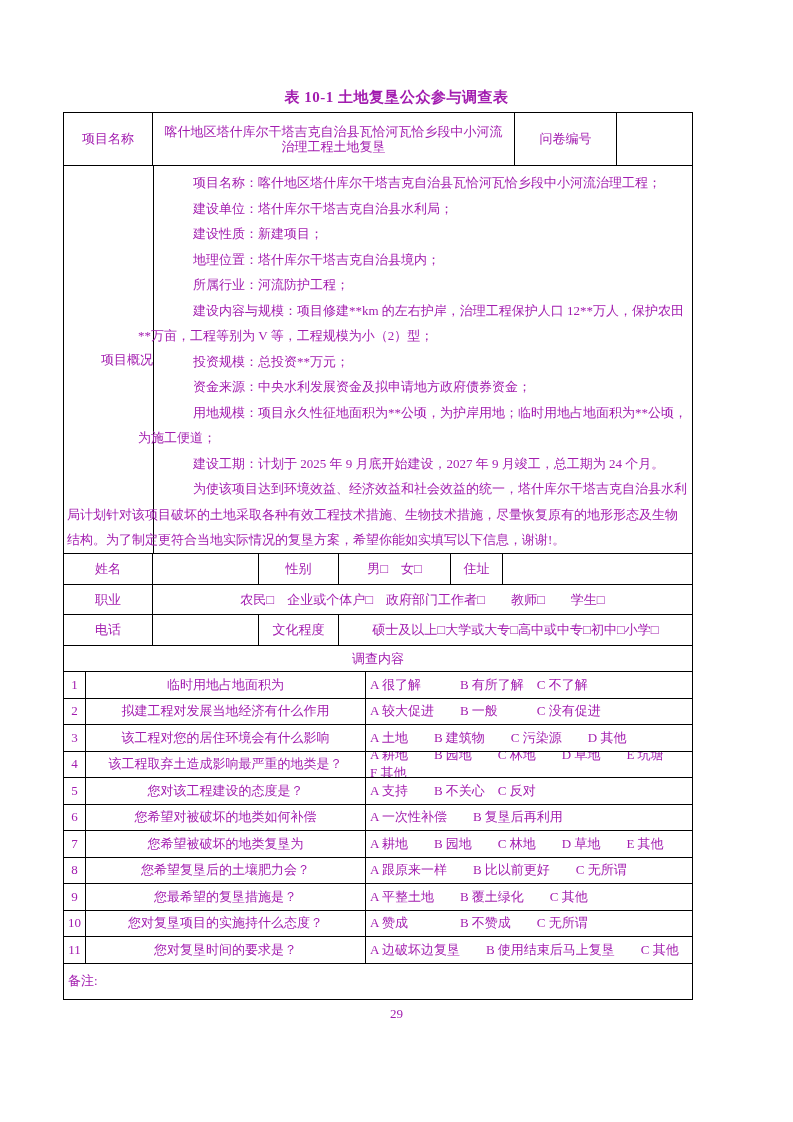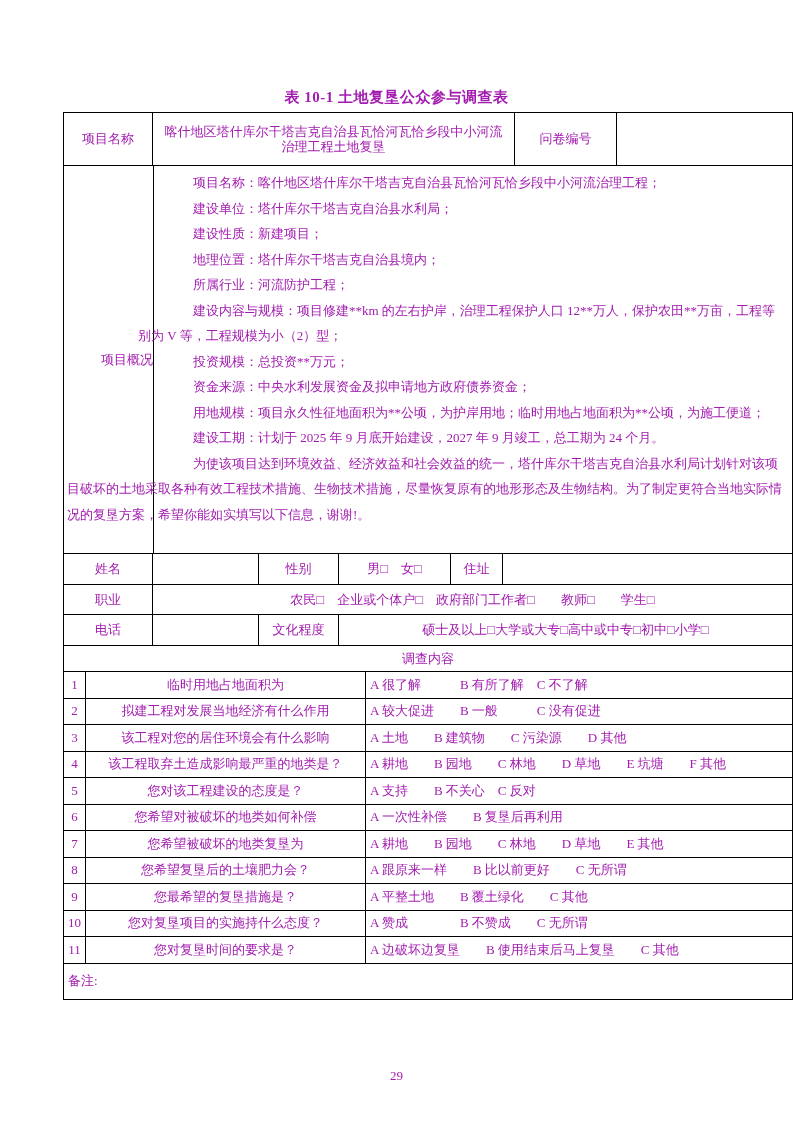--- a/index.html
+++ b/index.html
@@ -20,21 +20,21 @@
     width: 100%;
     text-align: center;
     font-weight: bold;
     font-size: 15px;
     letter-spacing: 0.5px;
   }
   .tbl {
     position: absolute;
     left: 63px;
     top: 112px;
-    width: 730px;
+    width: 630px;
     border: 1px solid #000;
     box-sizing: border-box;
     background: #fff;
   }
   .row {
     display: flex;
     border-bottom: 1px solid #000;
     box-sizing: border-box;
     font-size: 13px;
   }
@@ -83,21 +83,21 @@
   }
   .ov-content p.fullp {
     margin-left: 3px;
     text-indent: 126px;
   }
   .qrow { height: 26.5px; }
   .remarks-row { height: 35px; }
   .remarks-row .cell { padding-left: 4px; }
   .page-num {
     position: absolute;
-    top: 1068px;
+    top: 1006px;
     left: 0;
     width: 100%;
     text-align: center;
     font-size: 13px;
   }
 </style>
 </head>
 <body>
 
 <div class="page">

